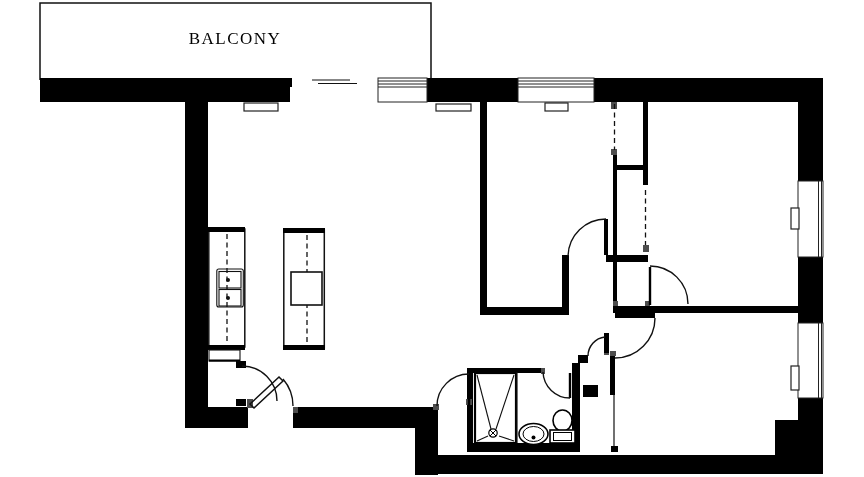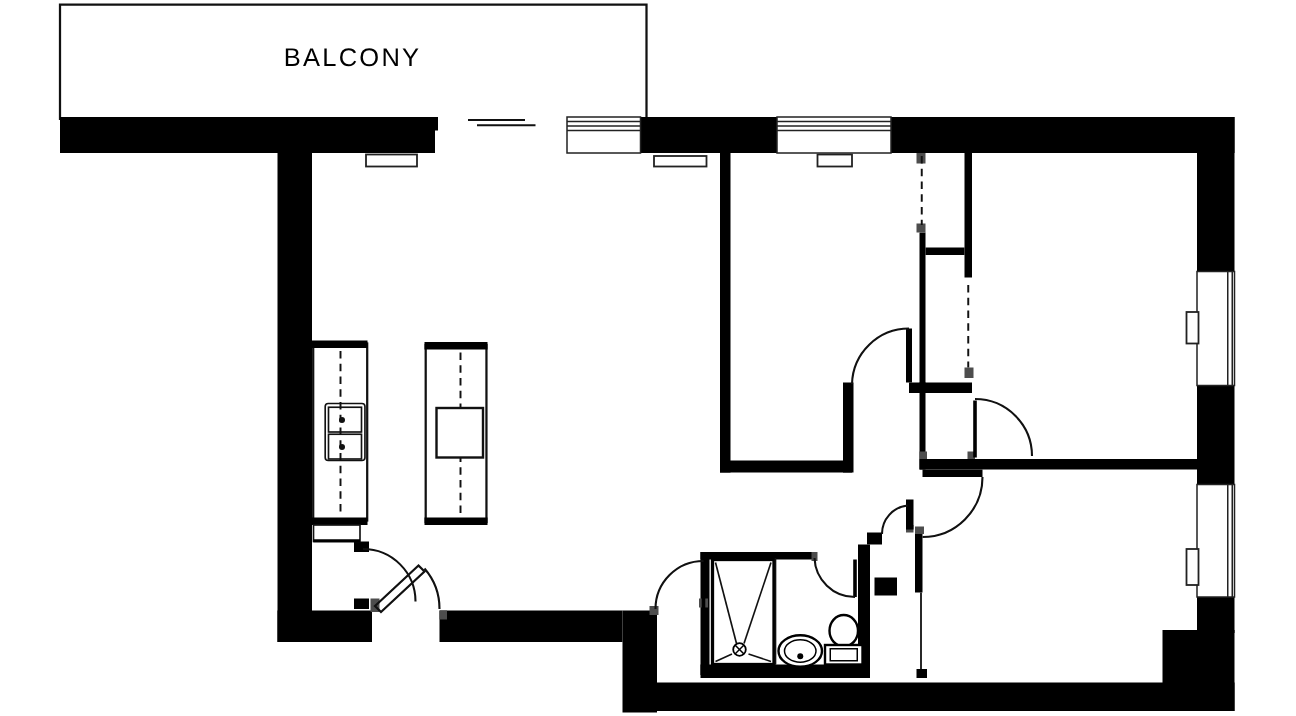--- a/index.html
+++ b/index.html
@@ -1,20 +1,20 @@
 <!DOCTYPE html>
 <html style="--wall: #000000; --background: #ffffff; --jamb: #4d4d4d; --line: #111111;"><head>
 <meta charset="utf-8">
 <style>
   :root{
     --wall:#000000; --background:#ffffff; --jamb:#4d4d4d; --line:#111111;
   }
   html,body{margin:0;padding:0;background:var(--background);}
   .stage{position:relative;width:864px;height:477px;background:var(--background);
-         font-family:Liberation Sans, sans-serif;}
+         font-family:Liberation Serif, serif;}
   svg{display:block}
   .wall{fill:var(--wall);stroke:none}
   .jamb{fill:var(--jamb);stroke:none}
   .outline{fill:none;stroke:var(--line);stroke-width:1.5}
   .thin{stroke:var(--line);stroke-width:1.2;fill:none}
   .arc{fill:none;stroke:var(--line);stroke-width:1.4}
   .leaf{fill:var(--wall)}
   .leafline{stroke:var(--wall);stroke-width:2.4;fill:none}
   .fixture{fill:#ffffff;stroke:var(--line);stroke-width:1.6}
   .fixthin{fill:none;stroke:var(--line);stroke-width:1.1}

